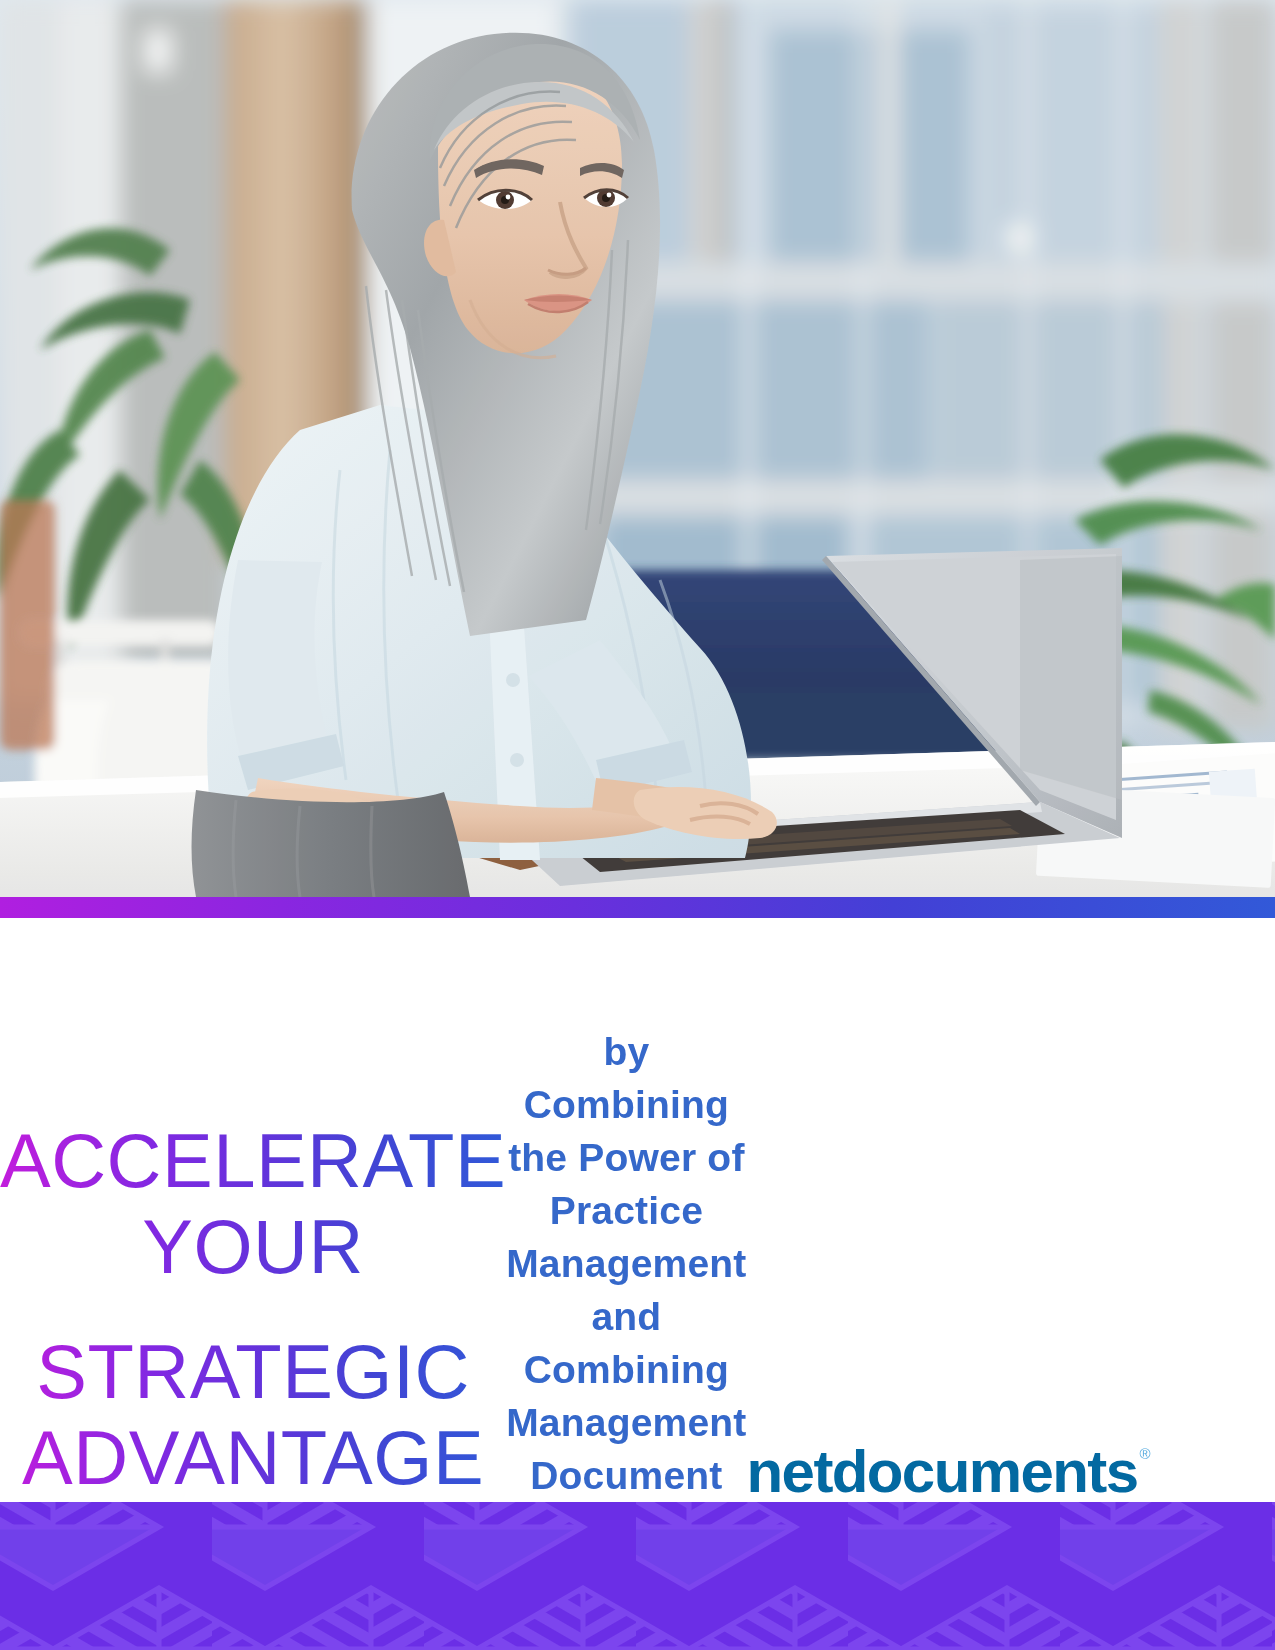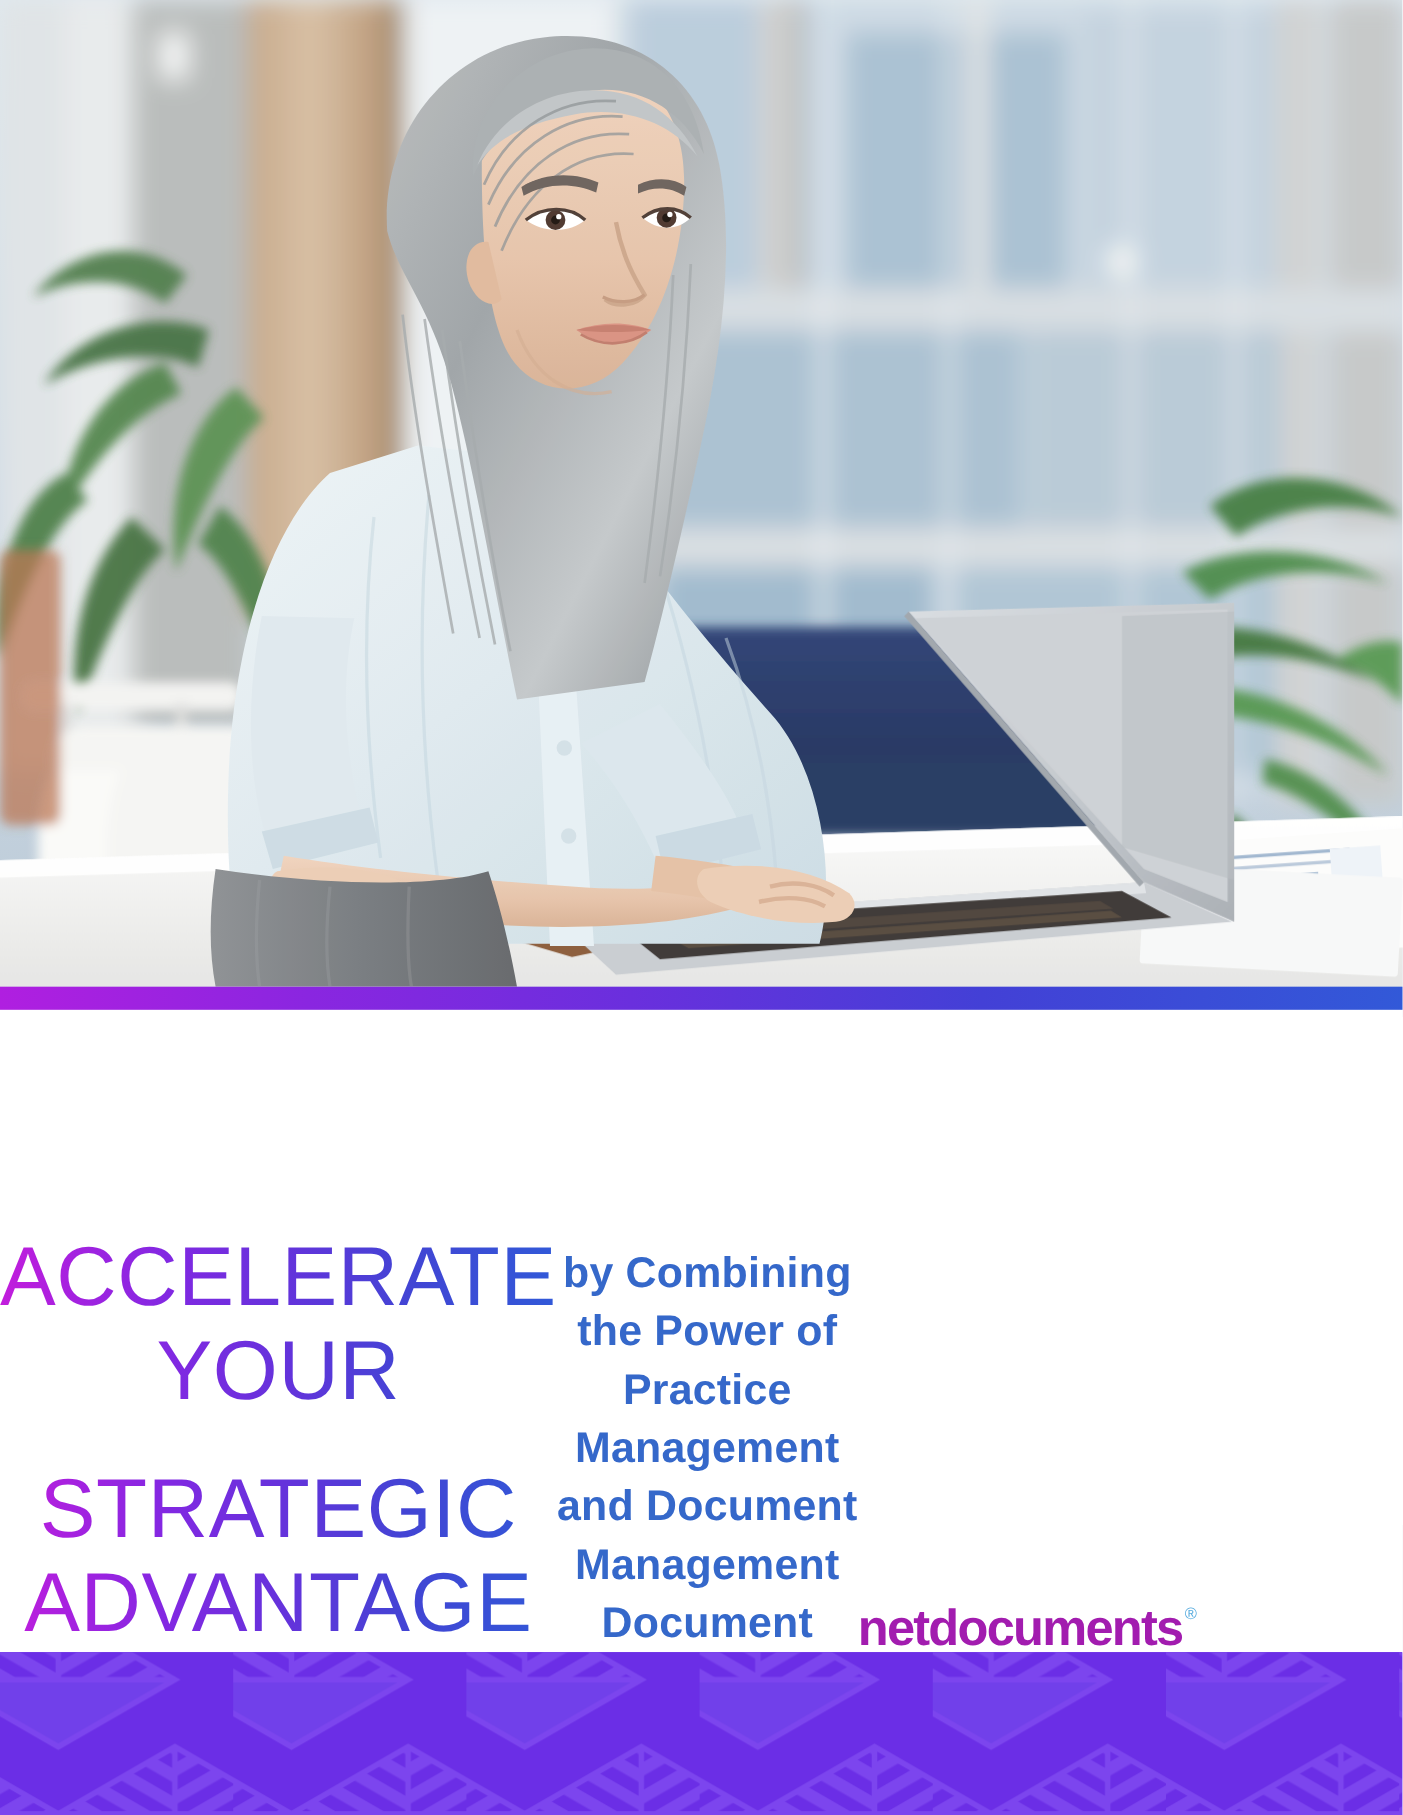--- a/index.html
+++ b/index.html
@@ -58,24 +58,24 @@
     margin-top:18px;
     letter-spacing:0.2px;
   }
   .subhead span{ display:block;font-weight:bold; }
 
   .logo-wrap{
     margin-top:62px;
     display:flex; align-items:flex-start; justify-content:center;
   }
   .logo-text{
-    font-size:46px;
+    font-size:60px;
     font-weight:700;
     letter-spacing:-1.6px;
-    color:#a21caf;
+    color:#0369a1;
     line-height:1;
   }
   .logo-reg{
     font-size:15px;
     color:#58ACDF;
     line-height:1;
     margin-top:4px;
     margin-left:2px;
   }
 
@@ -381,21 +381,21 @@
 
 <div class="titlearea">
 
   <h1 class="headline">
     <span class="l1">ACCELERATE YOUR</span>
     <span class="l2">STRATEGIC ADVANTAGE</span>
   </h1>
 
   <p class="subhead">
     <span>by Combining the Power of Practice</span>
-    <span>Management and Document</span>
+    <span>Management and Combining</span>
     <span>Management Document</span>
   </p>
 
   <div class="logo-wrap">
     <span class="logo-text">netdocuments</span>
     <span class="logo-reg">®</span>
   </div>
 
 </div>
 

